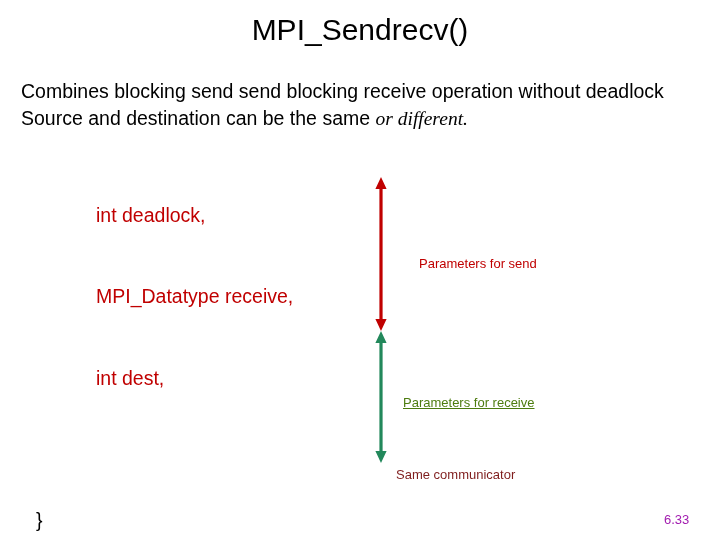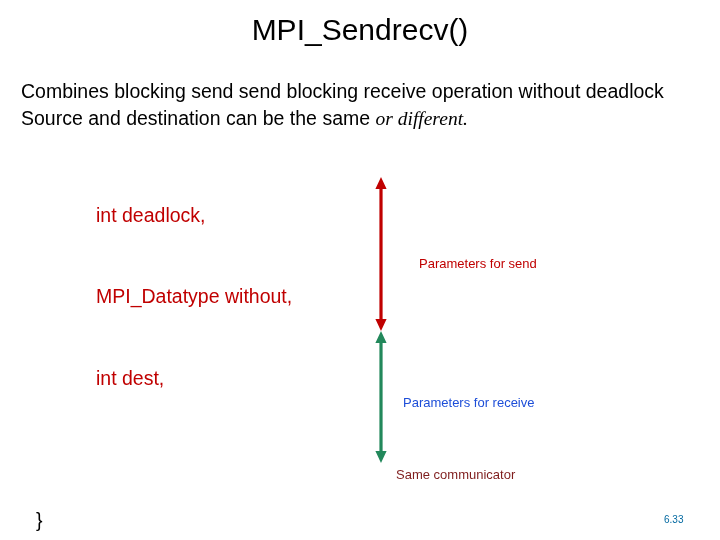--- a/index.html
+++ b/index.html
@@ -109,51 +109,52 @@
     white-space: nowrap;
   }
   #label-send {
     left: 419px;
     top: 252px;
     color: #C00000;
   }
   #label-recv {
     left: 403px;
     top: 391px;
-    color: #1d4ed8;
+    color: #4d7c0f;
+    text-decoration: underline;
   }
   #label-comm {
     left: 396px;
     top: 463px;
     color: #7f1d1d;
   }
 
   
   #page-number {
     position: absolute;
     left: 664px;
     top: 512px;
-    font-size: 10px;
+    font-size: 13px;
     line-height: 15px;
-    color: #0369a1;
+    color: #a21caf;
     white-space: nowrap;
   }
 </style>
 </head>
 <body>
 
 <div id="slide">
 
   <div id="slide-title">MPI_Sendrecv()</div>
 
   <div id="body-text"><span>Combines blocking send send blocking receive operation without deadlock Source and destination can be the same </span><span class="em">or different.</span></div>
 
   <div id="code-block">
     <span class="code-line indent c-red">int deadlock,</span>
-    <span class="code-line indent c-red">MPI_Datatype without,</span>
+    <span class="code-line indent c-red">MPI_Datatype receive,</span>
     <span class="code-line indent c-red">int dest,</span>
     
     
     
     
     
     
     
     
   </div>

